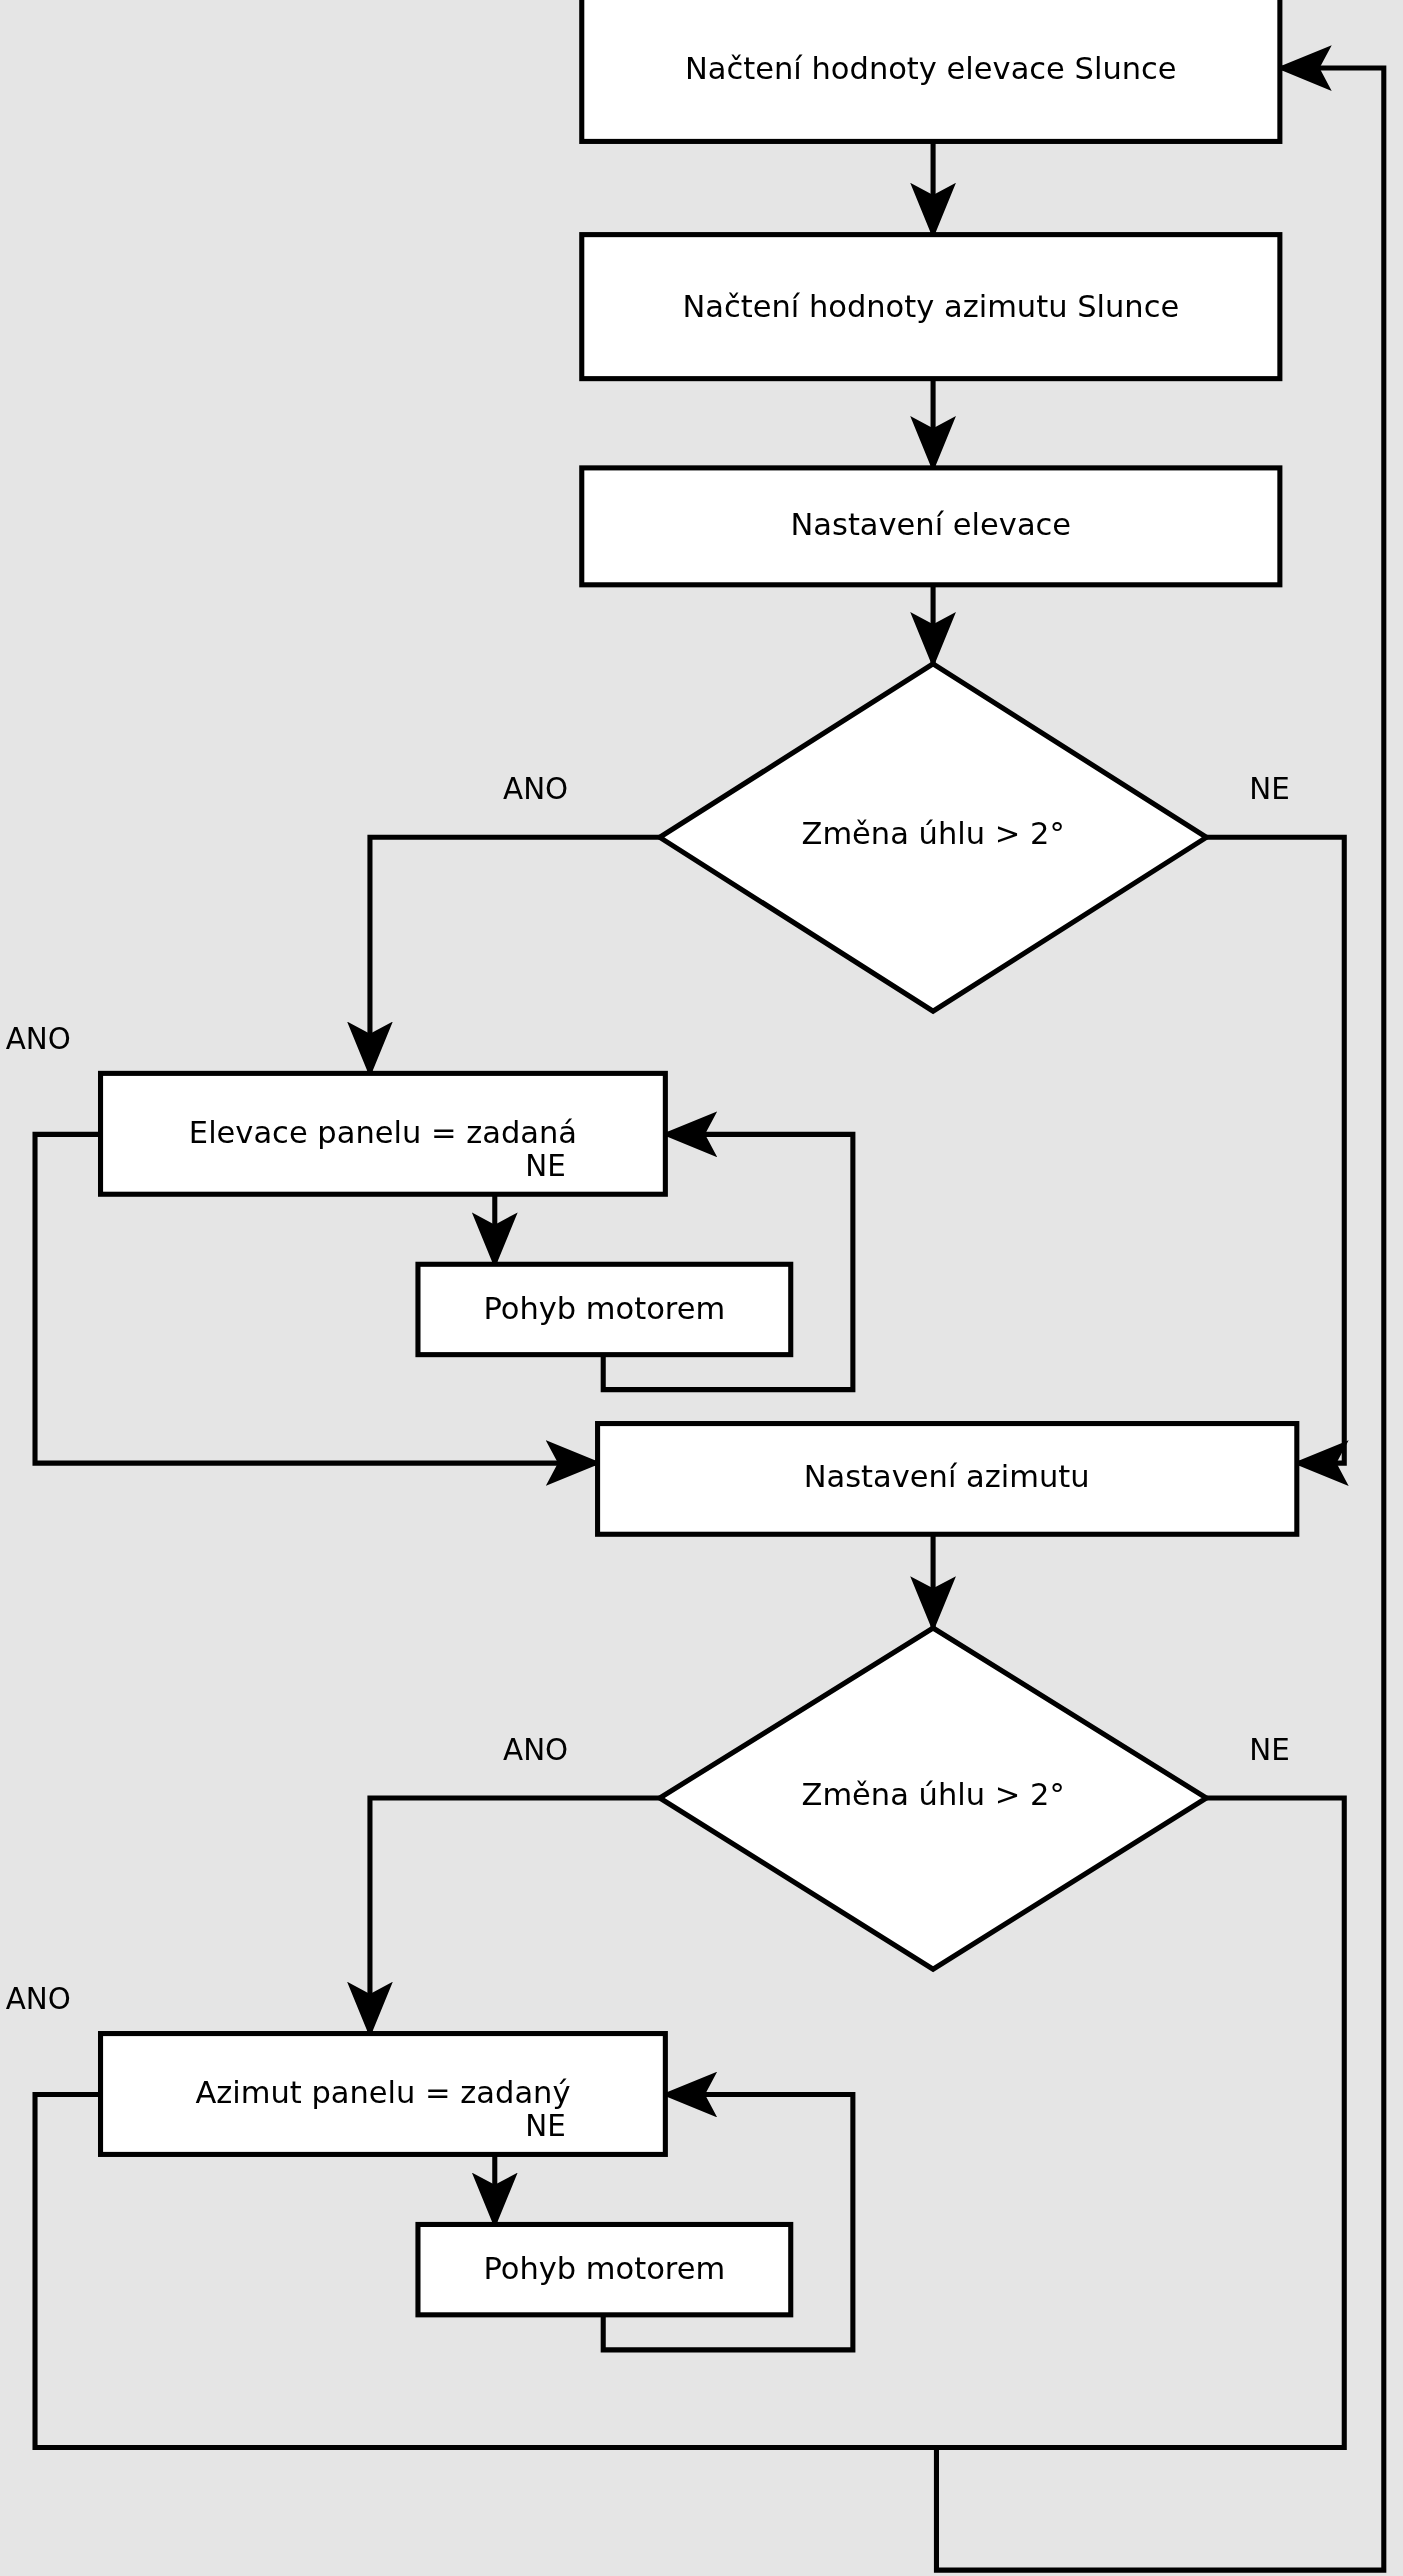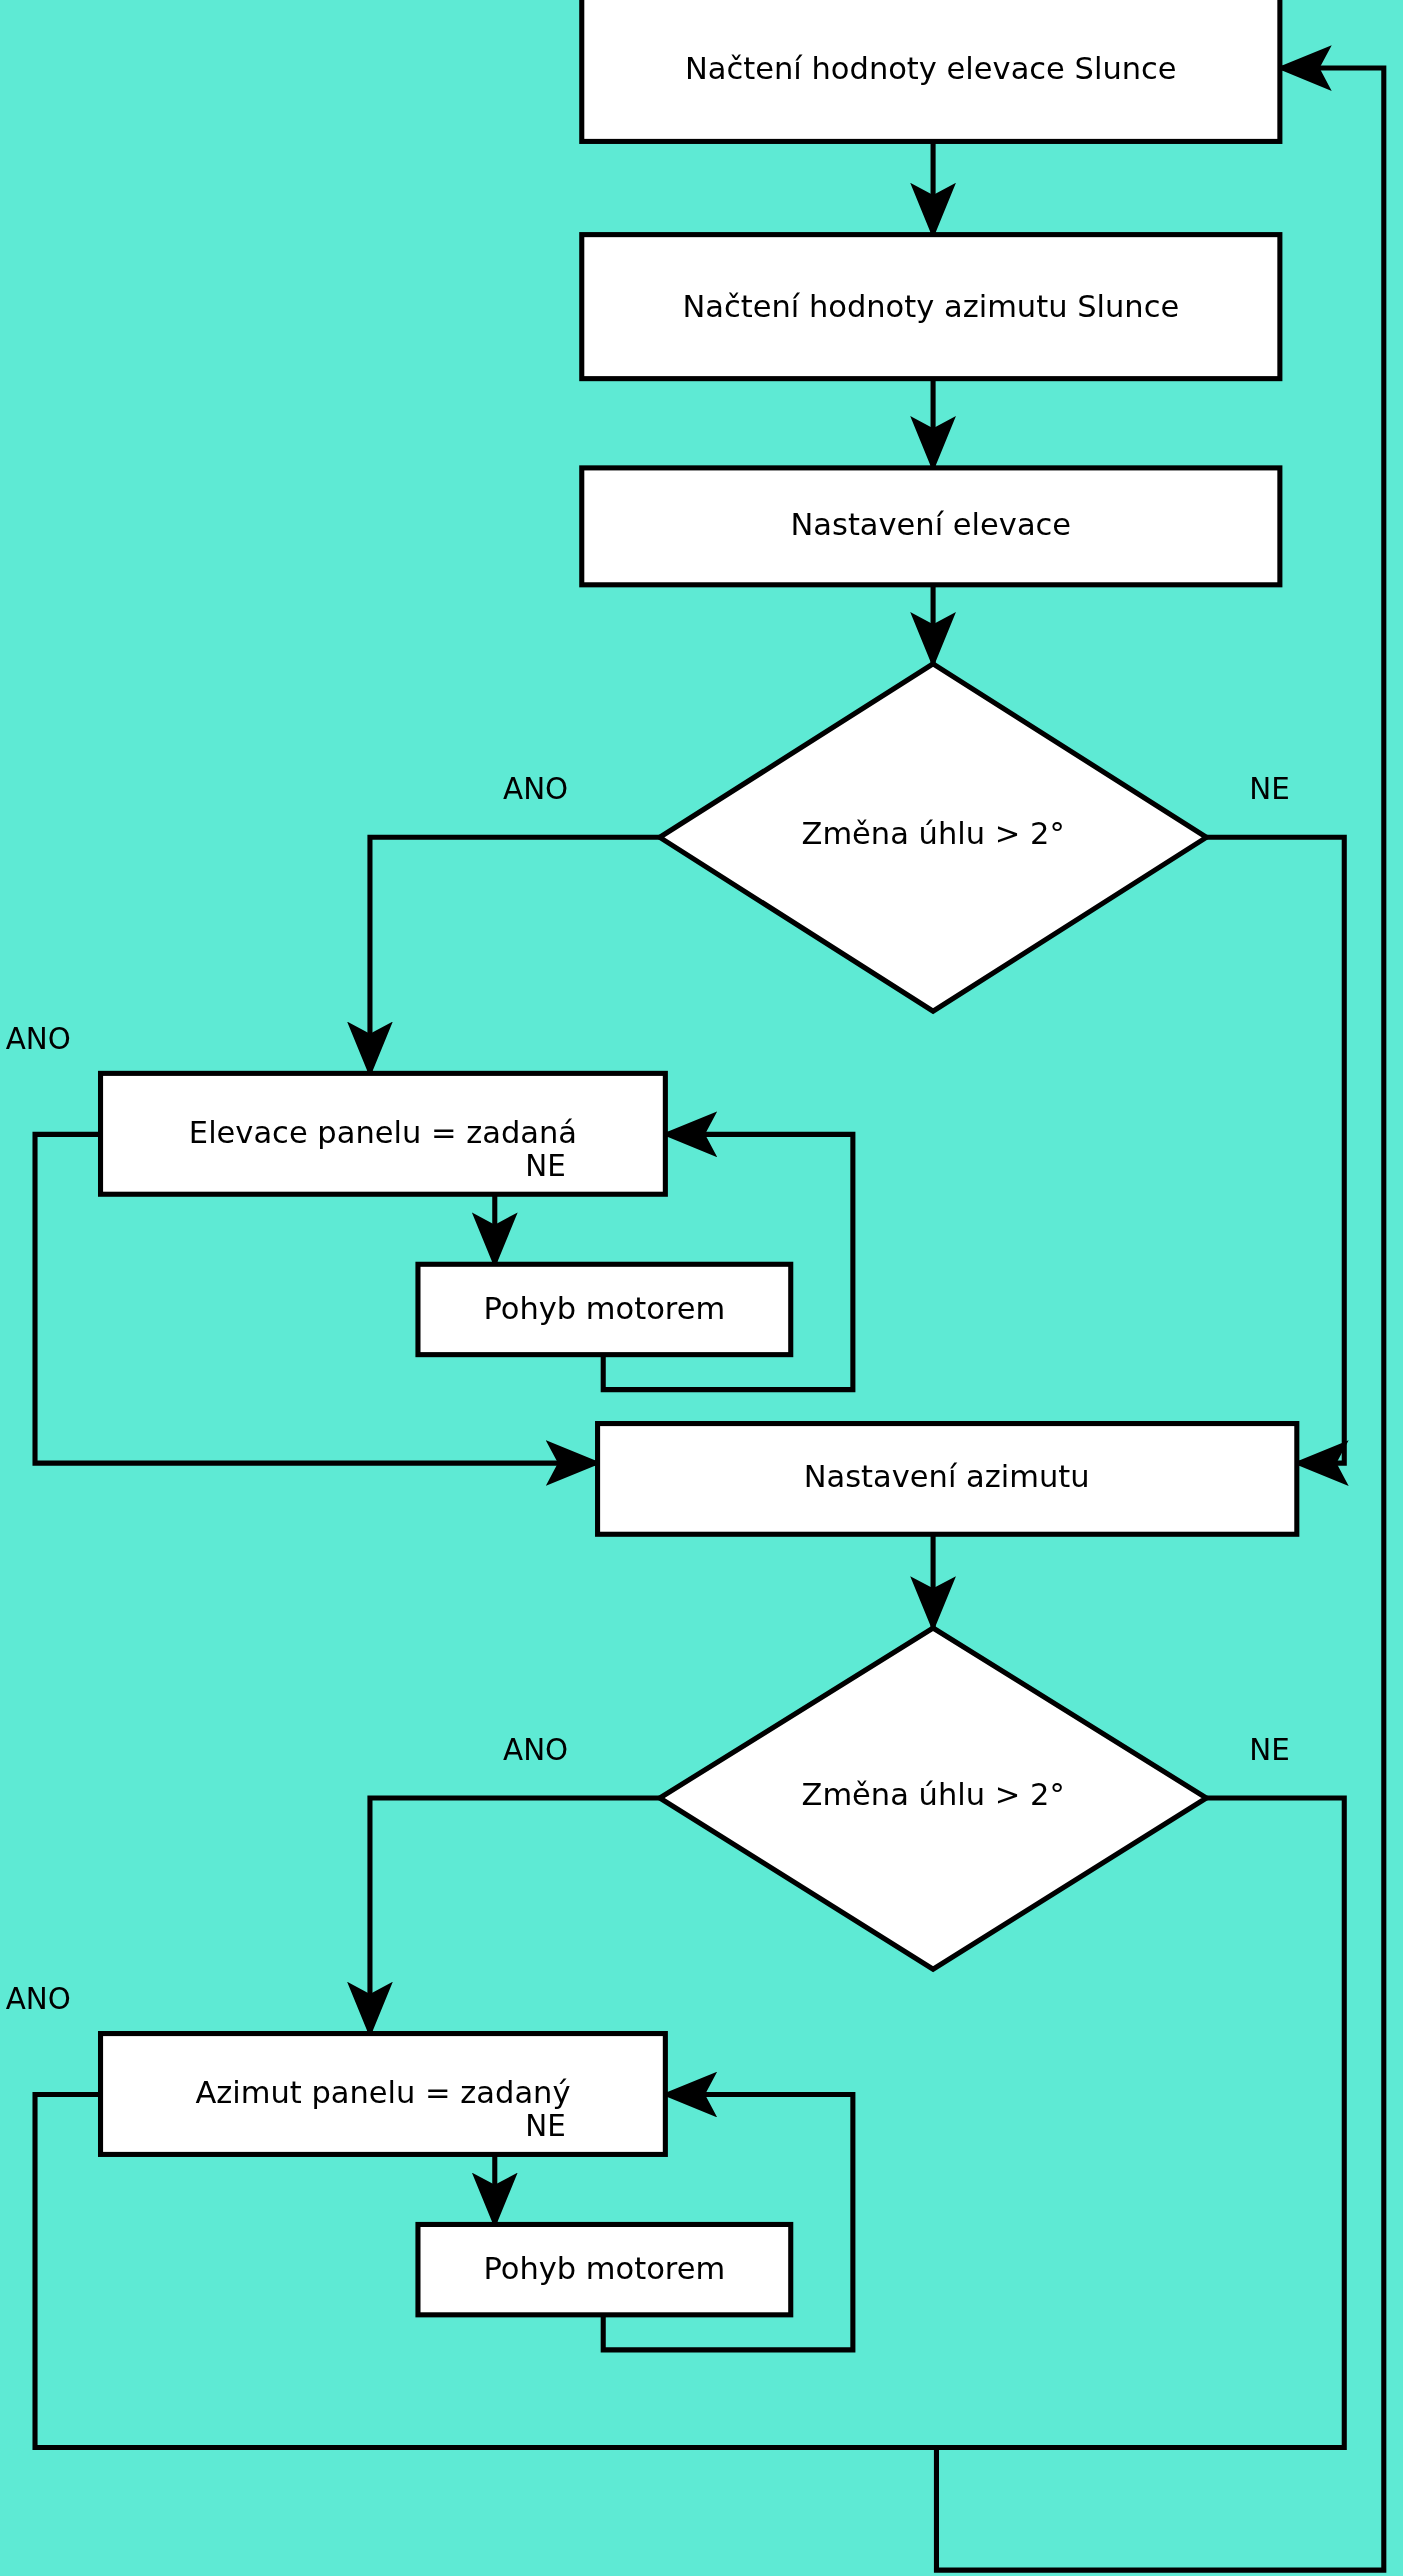--- a/index.html
+++ b/index.html
@@ -1,17 +1,17 @@
 <!DOCTYPE html>
 <html style="font-size:9px"><head>
 <meta charset="utf-8">
 <style>
   html,body{margin:0;padding:0;background:#ffffff;}
   body{font-family:"DejaVu Sans","Liberation Sans",sans-serif;}
-  #stage{position:relative;width:1403px;height:2576px;background:#5eead4;overflow:hidden;}
+  #stage{position:relative;width:1403px;height:2576px;background:#e5e5e5;overflow:hidden;}
   svg{display:block;position:absolute;top:0;left:0;}
   .node-text{font-family:"DejaVu Sans","Liberation Sans",sans-serif;font-size:54px;fill:#000;text-anchor:middle;dominant-baseline:middle;}
   .edge-text{font-family:"DejaVu Sans","Liberation Sans",sans-serif;font-size:52px;fill:#000;dominant-baseline:middle;}
   .shape{fill:#ffffff;stroke:#000000;stroke-width:9;}
   .link{fill:none;stroke:#000000;stroke-width:9;stroke-linecap:butt;stroke-linejoin:miter;}
 </style>
 </head>
 <body>
 
 <div id="stage">

